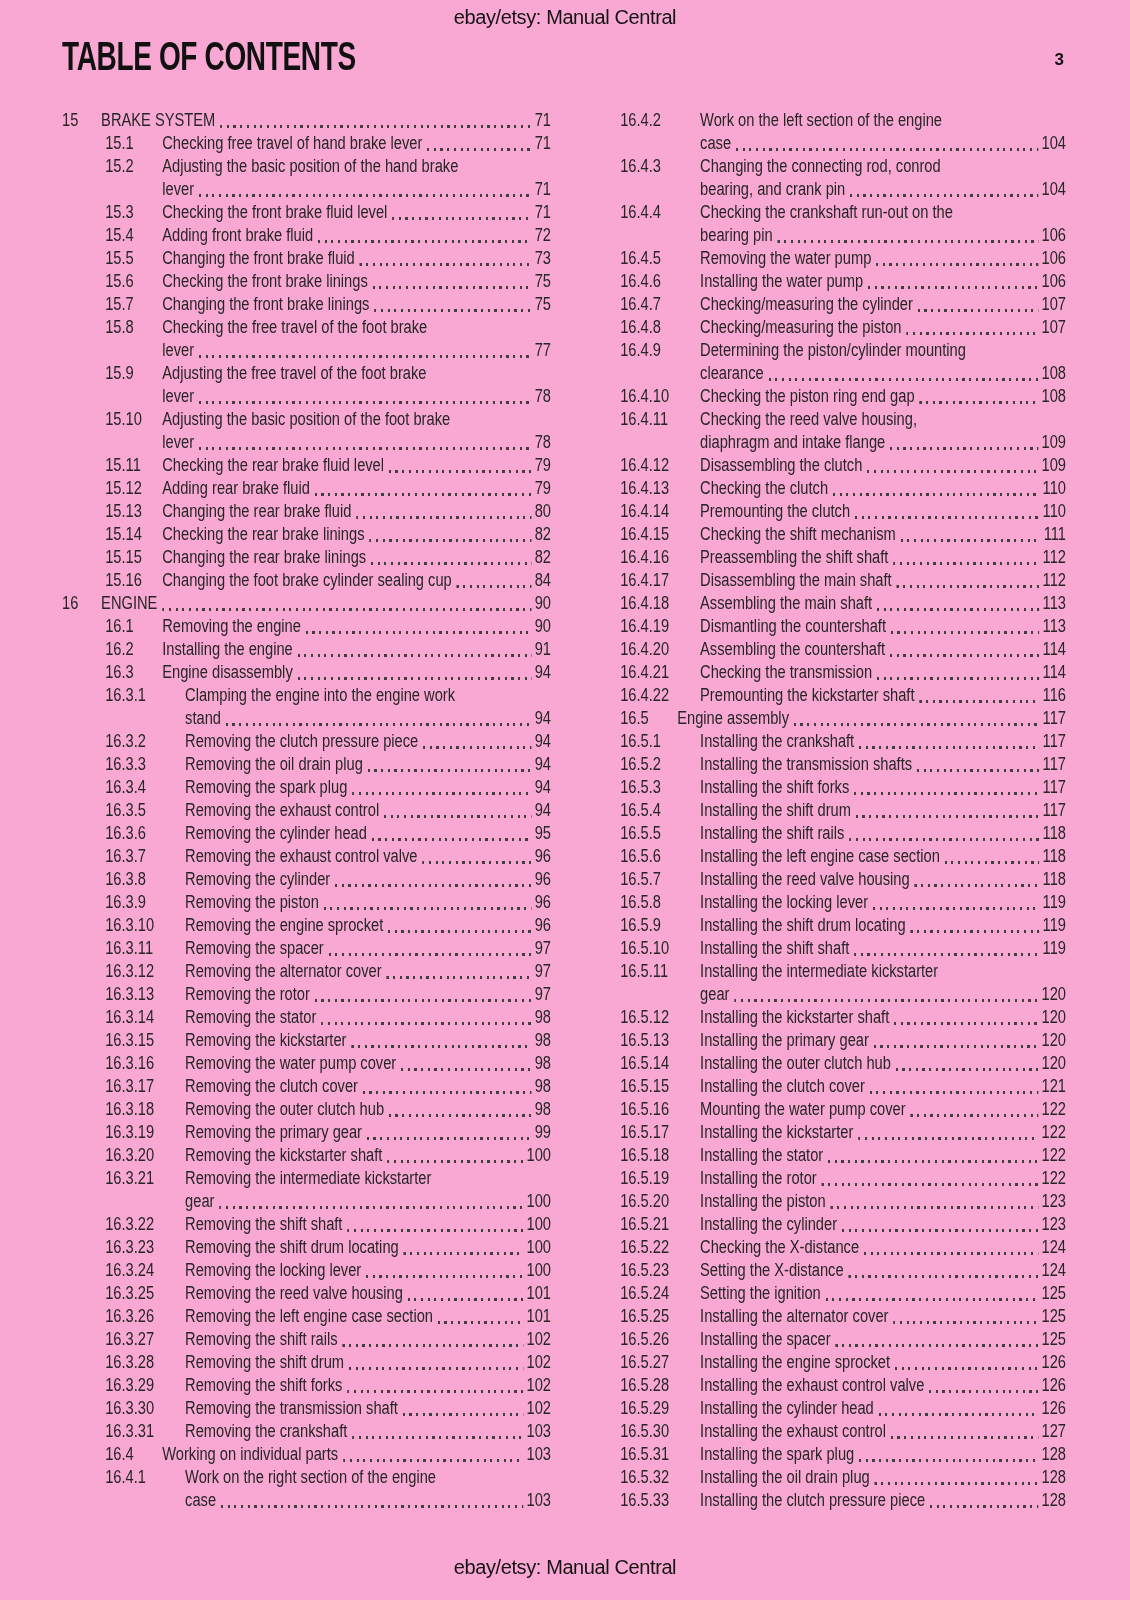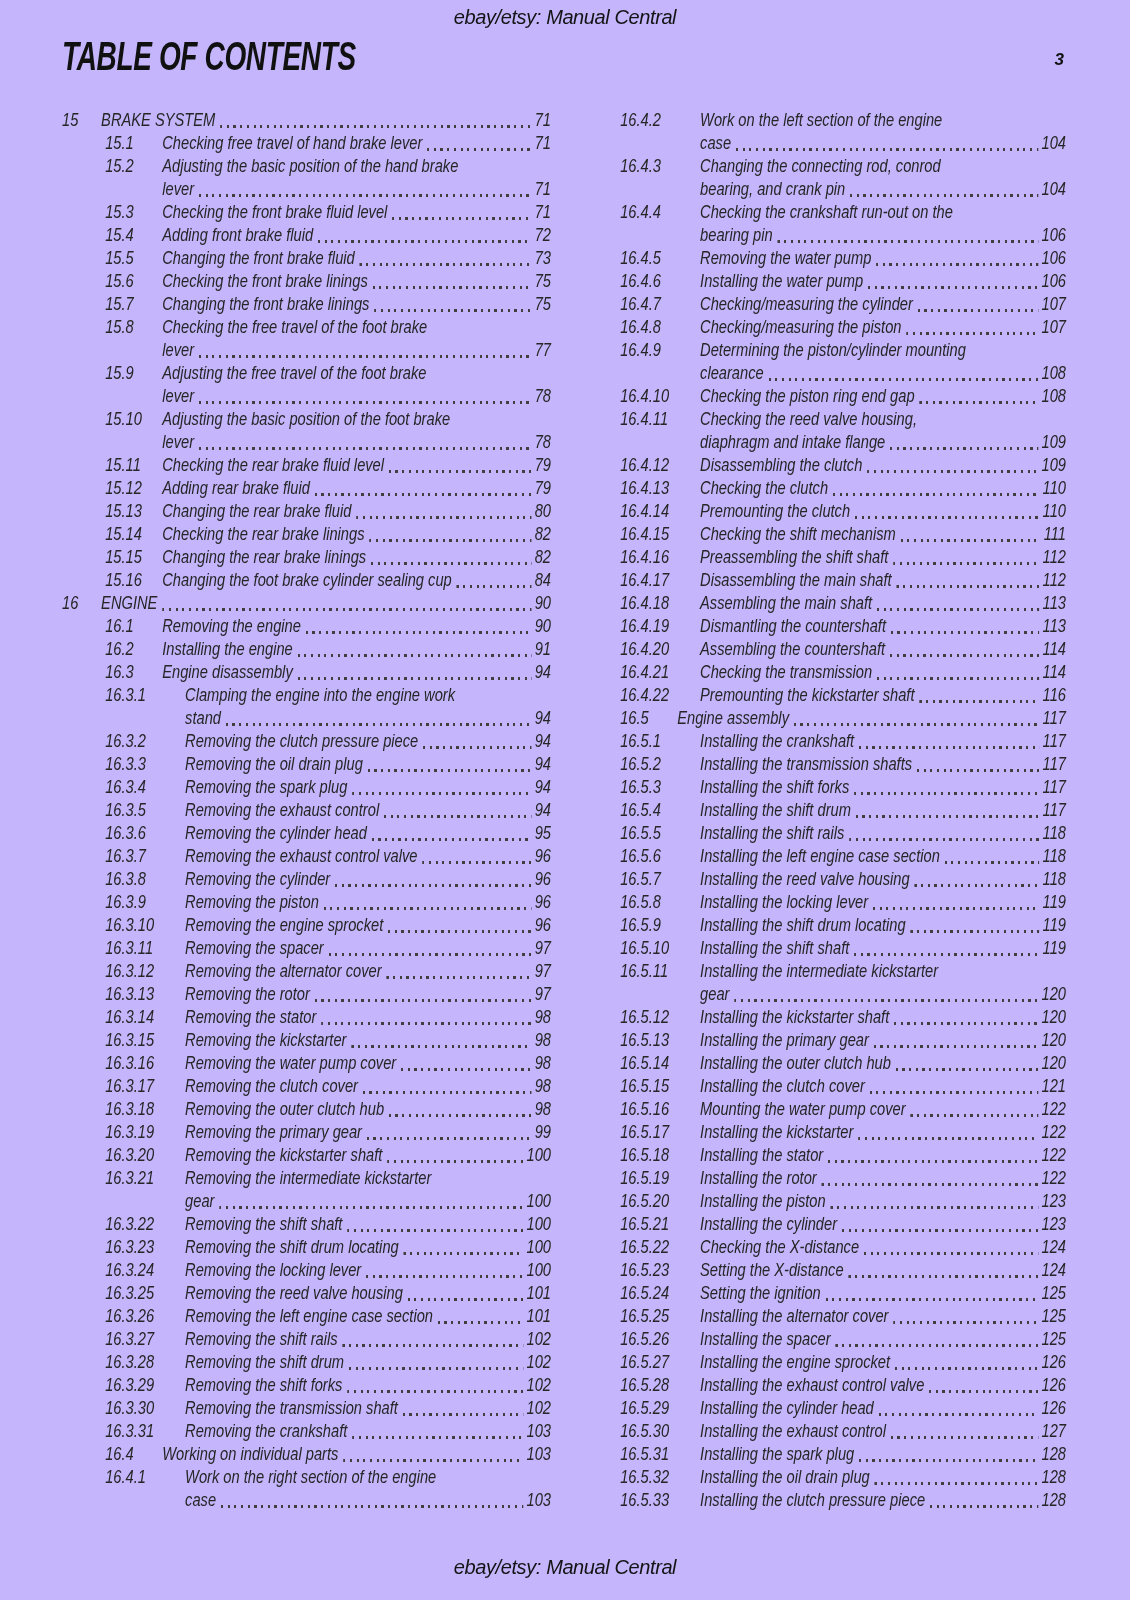--- a/index.html
+++ b/index.html
@@ -8,22 +8,21 @@
     width: 1130px;
     height: 1600px;
     background: #ffffff;
     overflow: hidden;
     font-family: "Liberation Sans", "DejaVu Sans", sans-serif;
     color: #262626;
   }
   .page {
     position: absolute;
     inset: 0;
-    background: #c4b5fd;
-    font-style: italic;
+    background: #f9a8d4;
   }
   .doc-header {
     position: absolute;
     top: 6px;
     left: 0;
     width: 100%;
     text-align: center;
     font-size: 20px;
     letter-spacing: -0.4px;
     color: #141414;

